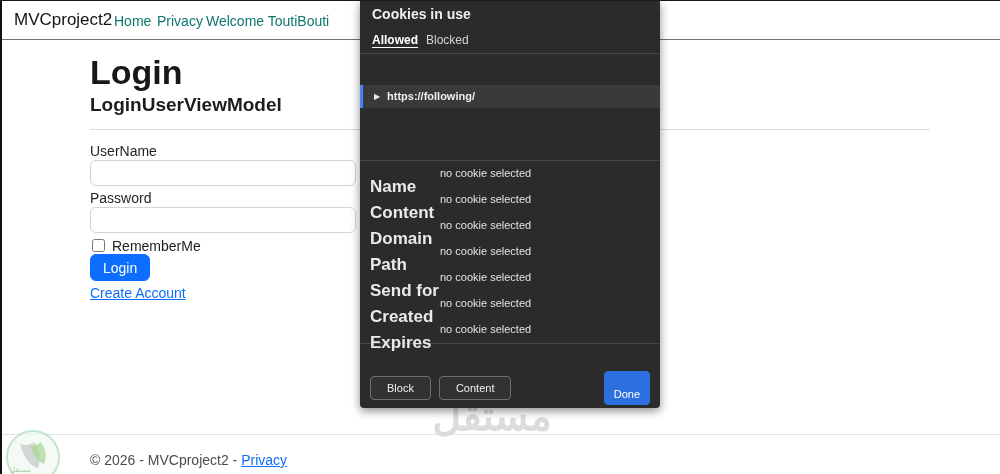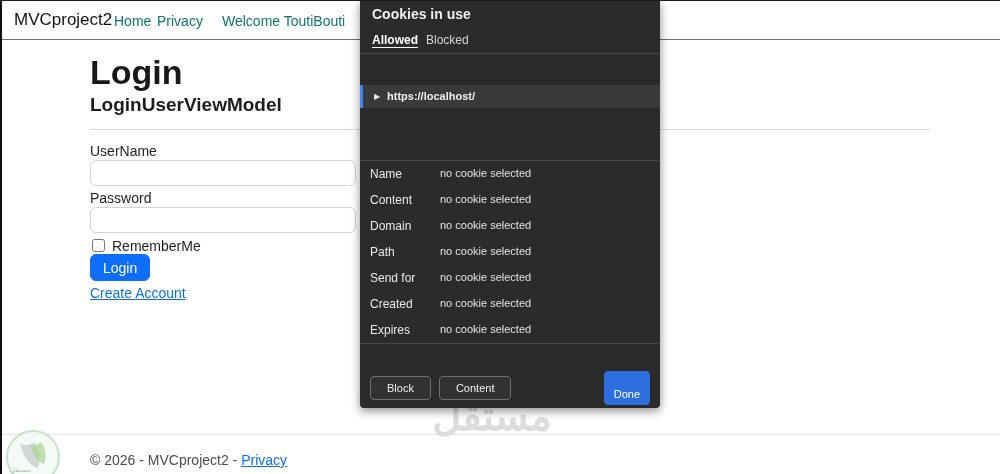--- a/index.html
+++ b/index.html
@@ -8,21 +8,21 @@
   .page {
     position:relative; width:1000px; height:474px; background:#ffffff;
     border-left:2px solid #111; border-top:1px solid #1a1a1a; overflow:hidden;
   }
 
   
   .navbar { position:absolute; left:0; top:0; width:100%; height:39px;
     background:#fff; border-bottom:1px solid #737373; }
   .brand { position:absolute; left:12px; top:9px; font-size:17px; color:#141414; text-decoration:none; }
   .nav-link { position:absolute; top:12px; font-size:14px; color:#0f766e; text-decoration:none; }
-  .nav-home { left:112px; } .nav-privacy { left:155px; } .nav-welcome { left:220px; }
+  .nav-home { left:112px; } .nav-privacy { left:155px; } .nav-welcome { left:204px; }
 
   
   .main { position:absolute; left:88px; top:39px; width:840px; }
   .h1 { position:absolute; left:0; top:13px; font-size:34px; font-weight:600; color:#181818; }
   .h2 { position:absolute; left:0; top:54px; font-size:19px; font-weight:700; color:#1d1d1d; }
   .rule { position:absolute; left:0; top:89px; width:840px; height:1px; background:#dcdcdc; }
   .fld-label { position:absolute; left:0; font-size:14px; color:#212529; }
   .lbl-user { top:103px; } .lbl-pass { top:150px; }
   .txt-input { position:absolute; left:0; width:266px; height:26px; border:1px solid #ced4da;
     border-radius:6px; background:#fff; font-size:13px; padding:0 8px; outline:none; }
@@ -57,21 +57,21 @@
   .tab-blocked { left:66px; color:#d6d6d6; }
   .dlg-sep1 { position:absolute; left:0; top:52px; width:100%; height:1px; background:#474747; }
   .dlg-desc { position:absolute; left:10px; top:61px; width:280px; font-size:10.5px; font-weight:600; color:#dedede; }
   .site-row { position:absolute; left:0; top:84px; width:100%; height:23px; background:#3a3a3a; cursor:pointer; }
   .site-bar { position:absolute; left:0; top:0; width:3px; height:23px; background:#4285f4; }
   .site-arrow { position:absolute; left:14px; top:7px; font-size:8px; color:#eaeaea; }
   .site-url { position:absolute; left:27px; top:5px; font-size:11px; font-weight:600; color:#efefef; }
   .details { position:absolute; left:0; top:159px; width:100%; height:184px;
     border-top:1px solid #474747; border-bottom:1px solid #474747; }
   .drow { position:relative; height:26px; }
-  .dlabel { position:absolute; left:10px; top:6px; font-size:12px; font-weight:400; color:#eaeaea; }
+  .dlabel { position:absolute; left:10px; top:16px; font-size:17px; font-weight:700; color:#eaeaea; }
   .dvalue { position:absolute; left:80px; top:6px; font-size:11px; color:#e2e2e2; }
   .dlg-btns { position:absolute; left:10px; right:10px; top:375px; height:24px; display:flex; gap:8px; align-items:center; }
   .btn-dark { height:24px; padding:0 16px; background:#323232; color:#f0f0f0;
     border:1px solid #6f6f6f; border-radius:4px; font-size:11px; font-family:inherit; cursor:pointer; }
   .btn-done { margin-left:auto; height:24px; padding:16px 9px; background:#2e6fe0; color:#fff;
     border:1px solid #2e6fe0; border-radius:4px; font-size:11px; font-family:inherit; cursor:pointer; }
 </style>
 </head>
 <body>
 
@@ -123,21 +123,21 @@
     <div class="dlg-title">Cookies in use</div>
 
     <div class="dlg-tab tab-allowed">Allowed</div>
     <div class="dlg-tab tab-blocked">Blocked</div>
     <div class="dlg-sep1"></div>
 
 
     <div class="site-row">
       <div class="site-bar"></div>
       <span class="site-arrow">▶</span>
-      <span class="site-url">https://localhost/</span>
+      <span class="site-url">https://following/</span>
     </div>
 
     <div class="details">
       <div class="drow">
         <span class="dlabel">Name</span>
         <span class="dvalue">no cookie selected</span>
       </div>
       <div class="drow">
         <span class="dlabel">Content</span>
         <span class="dvalue">no cookie selected</span>

